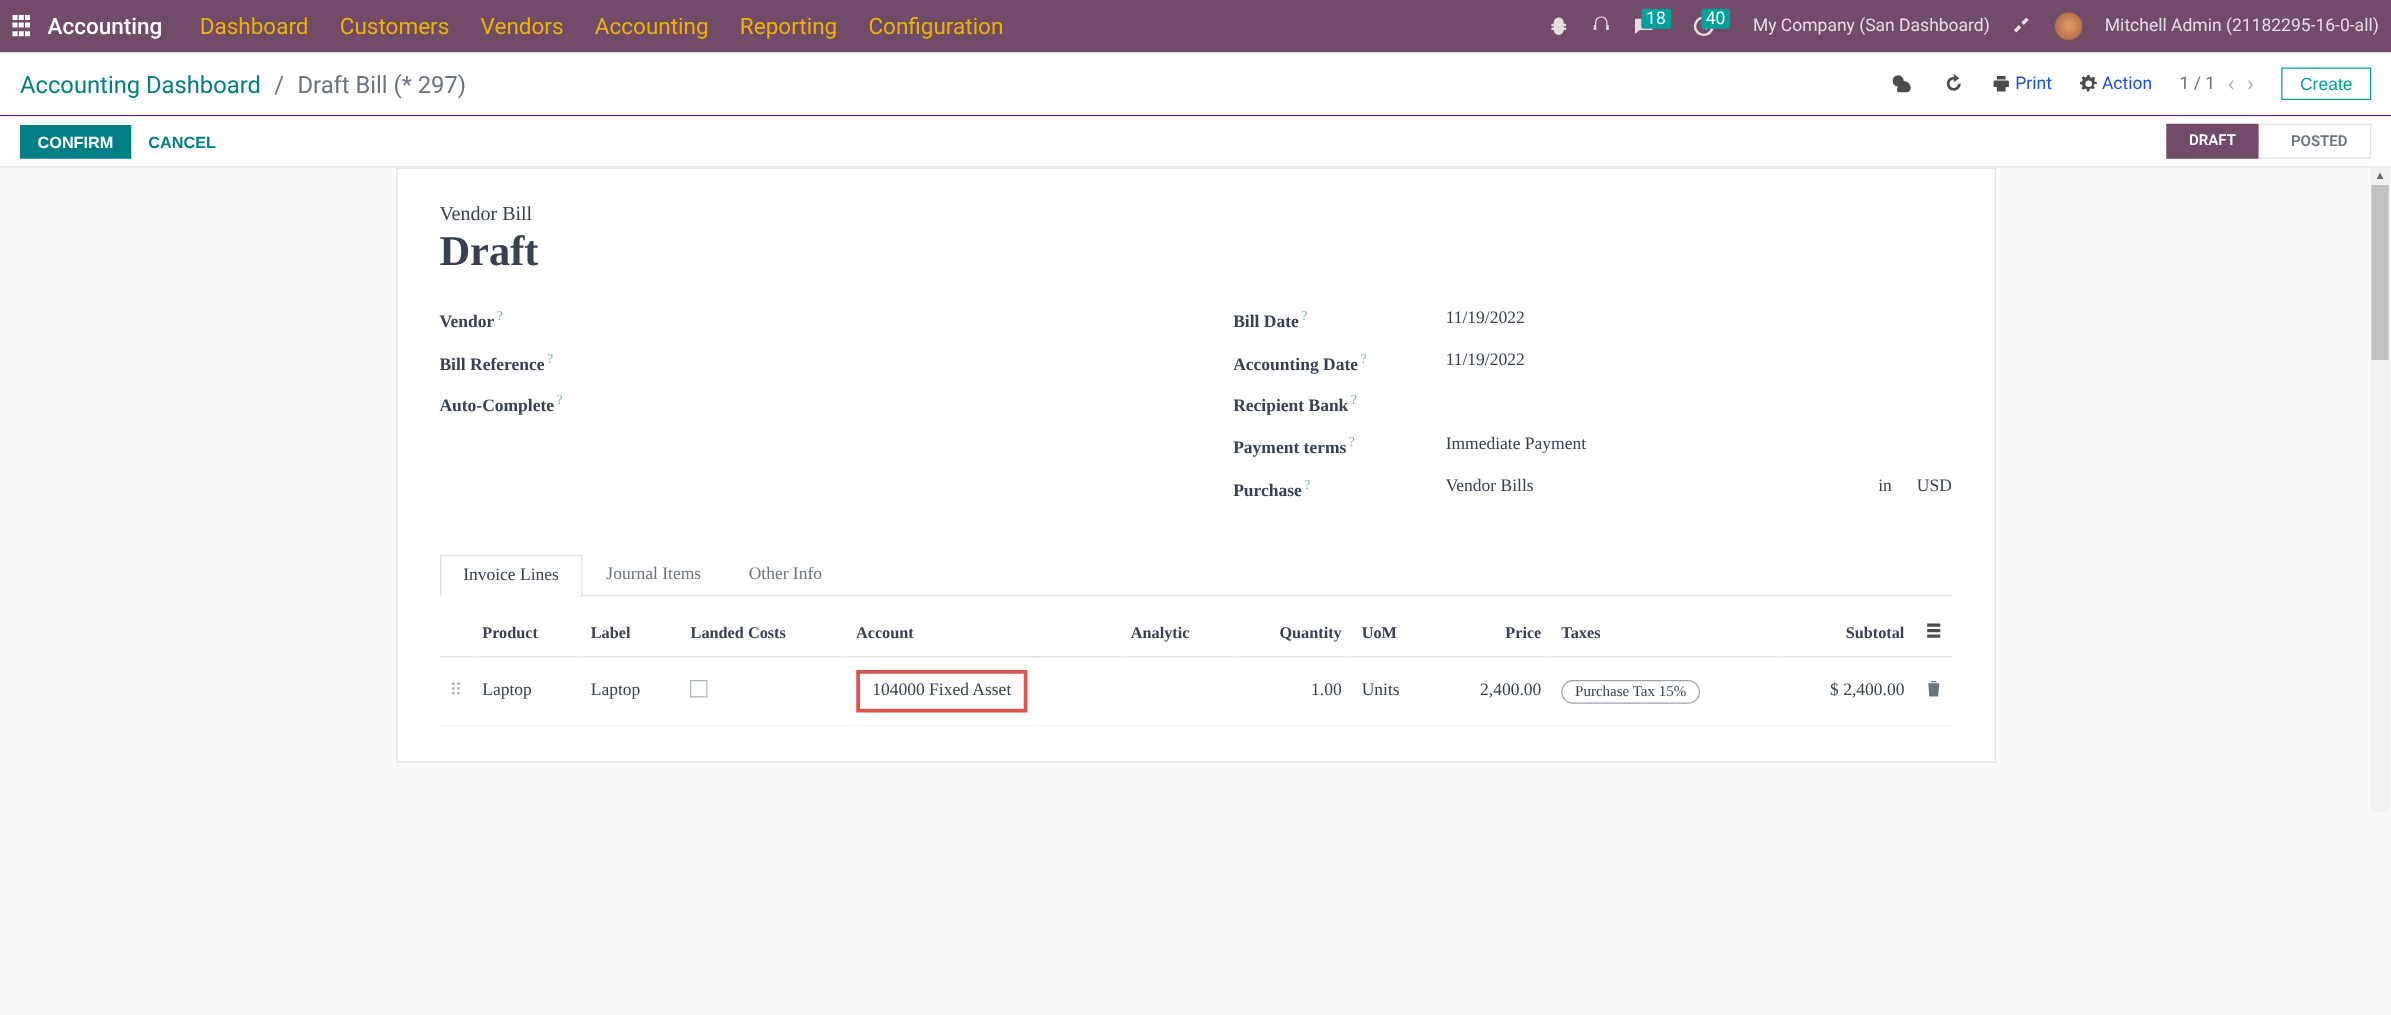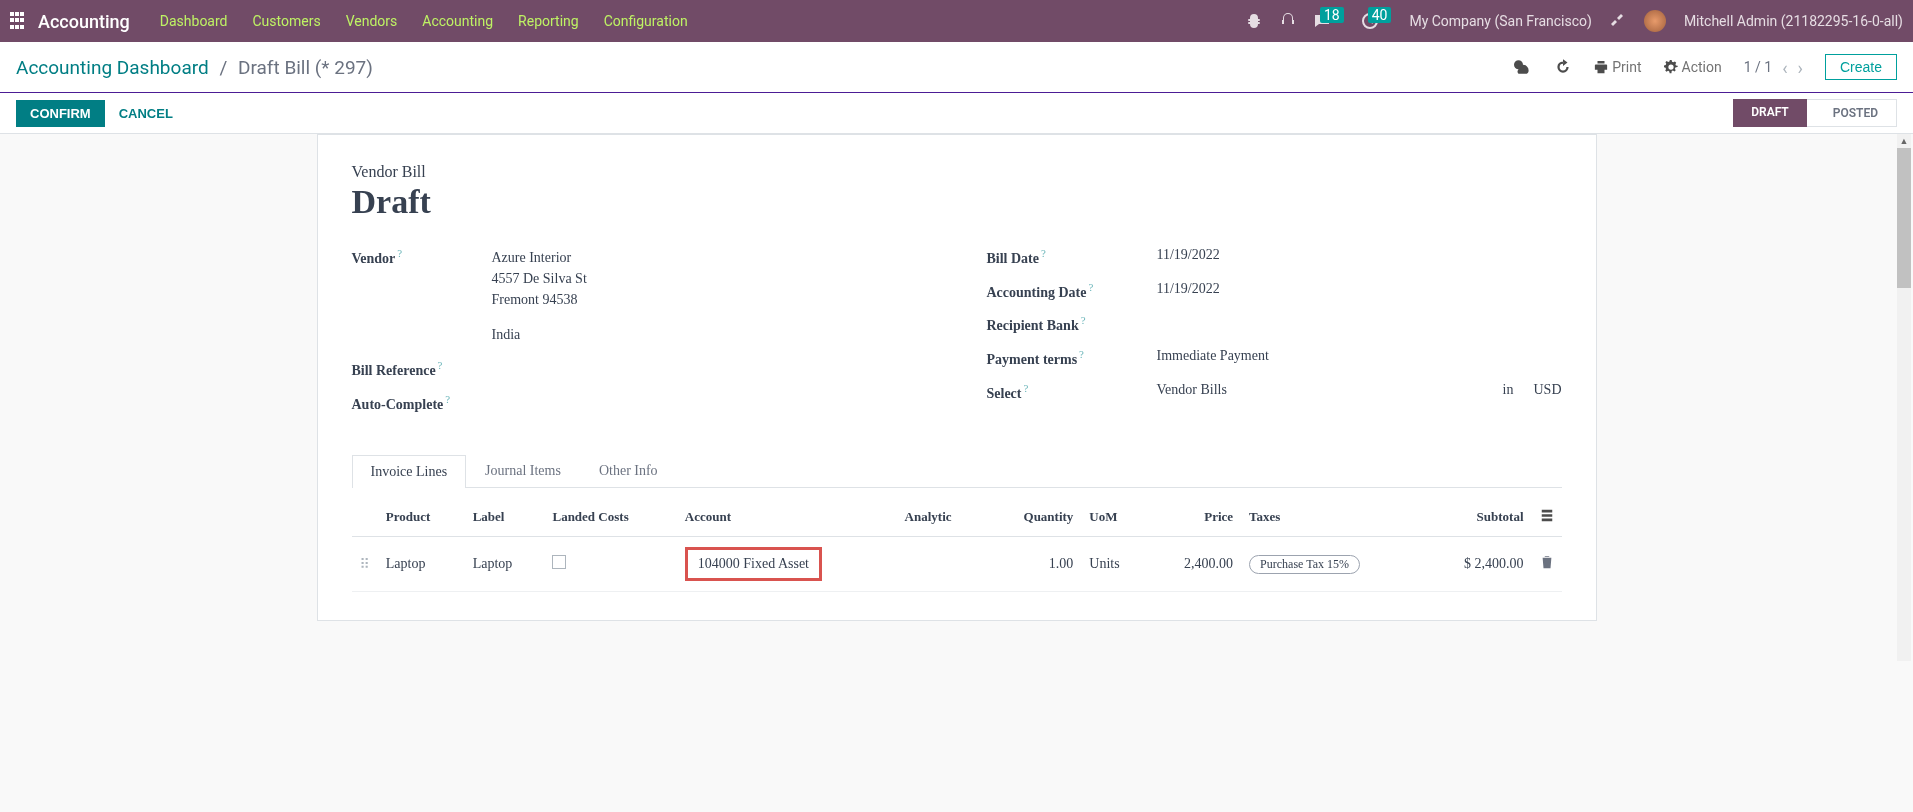--- a/index.html
+++ b/index.html
@@ -4,34 +4,34 @@
 <style>
 * { box-sizing: border-box; margin: 0; padding: 0; }
 body { font-family: -apple-system, BlinkMacSystemFont, "Segoe UI", Roboto, "Helvetica Neue", Arial, sans-serif; font-size: 14px; color: #374151; background: #f9f9f9; }
 
 
 .topnav { background: #714B67; color: #fff; height: 42px; display: flex; align-items: center; padding: 0 10px; }
 .topnav .apps-icon { width: 18px; height: 18px; display:flex; flex-wrap:wrap; gap:1px; margin-right:10px; cursor:pointer; }
 .topnav .apps-icon span { width:4px; height:4px; background:#fff; }
 .topnav .brand { font-size:18px; font-weight:500; margin-right:30px; color:#fff; }
 .topnav .menu { display:flex; gap:25px; }
-.topnav .menu a { color:#bef264; font-size:14px; cursor:pointer; }
+.topnav .menu a { color:#eab308; font-size:18px; cursor:pointer; }
 .topnav .right { margin-left:auto; display:flex; align-items:center; gap:18px; }
 .topnav .badge { background:#00a09d; color:#fff; font-size:14px; padding:0 4px; border-radius:2px; margin-left:-10px; position:relative; top:-6px; }
 .topnav .icon { width:16px; height:16px; fill:#e6dde3; cursor:pointer; }
 .topnav .avatar { width:22px; height:22px; border-radius:50%; background: radial-gradient(circle, #e89b6b, #a05f3c); display:inline-block; }
 
 
 .ctrlbar { background:#fff; border-bottom:1px solid #4c1d95; padding: 12px 16px; display:flex; align-items:center; }
 .breadcrumb { font-size:19px; color:#6b7280; }
 .breadcrumb a { color:#017e84; cursor:pointer; }
 .breadcrumb .sep { margin:0 6px; color:#6b7280; }
 .ctrlbar .right { margin-left:auto; display:flex; align-items:center; gap:22px; }
 .ctrlbar .icon-btn { cursor:pointer; color:#6b7280; }
-.ctrlbar .text-btn { cursor:pointer; color:#737373; display:flex; align-items:center; gap:4px; }
+.ctrlbar .text-btn { cursor:pointer; color:#1d4ed8; display:flex; align-items:center; gap:4px; }
 .pager { color:#6b7280; display:flex; align-items:center; gap:10px; }
 .pager .arrow { color:#adb5bd; cursor:pointer; font-size:18px; }
 .btn-create { border:1px solid #00a09d; color:#00a09d; background:#fff; padding:4px 14px; cursor:pointer; font-size:14px; }
 
 
 .statusbar { background:#fff; border-bottom:1px solid #dee2e6; padding:6px 16px; display:flex; align-items:center; }
 .btn-confirm { background:#017e84; color:#fff; border:none; padding:6px 14px; font-weight:600; font-size:13px; cursor:pointer; }
 .btn-cancel { color:#017e84; background:none; border:none; padding:6px 14px; font-weight:600; font-size:13px; cursor:pointer; }
 .status-pills { margin-left:auto; display:flex; }
 .pill { padding:6px 18px; font-size:12px; font-weight:600; position:relative; }
@@ -115,21 +115,21 @@
         </svg>
       <span class="badge">18</span>
     </div>
     <div style="display:flex;align-items:flex-start">
       <svg class="icon" viewBox="0 0 16 16">
           <circle cx="8" cy="8" r="7" fill="none" stroke="#e6dde3" stroke-width="2"></circle>
           <path d="M8 4v4l3 2" stroke="#e6dde3" stroke-width="2" fill="none"></path>
         </svg>
       <span class="badge">40</span>
     </div>
-    <span style="color:#e6dde3">My Company (San Francisco)</span>
+    <span style="color:#e6dde3">My Company (San Dashboard)</span>
     <svg class="icon" viewBox="0 0 16 16">
         <path d="M3 13l4-4-2-2-4 4 2 2zm6-6l4-4-2-2-4 4 2 2z"></path>
       </svg>
     <span class="avatar"></span>
     <span style="color:#e6dde3">Mitchell Admin (21182295-16-0-all)</span>
   </div>
 </div>
 
 <div class="ctrlbar">
   <div class="breadcrumb">
@@ -177,26 +177,20 @@
 <div class="sheet-wrap">
   <div class="sheet">
     <div class="doc-type">Vendor Bill</div>
     <div class="doc-state">Draft</div>
 
     <div class="form-cols">
 
       <div class="form-col">
         <div class="frow">
           <div class="flabel"><span>Vendor</span><span class="q">?</span></div>
-          <div class="fval">
-            <span class="addr-line">Azure Interior</span>
-            <span class="addr-line">4557 De Silva St</span>
-            <span class="addr-line">Fremont 94538</span>
-            <span class="addr-line" style="margin-top:14px">India</span>
-          </div>
         </div>
         <div class="frow">
           <div class="flabel"><span>Bill Reference</span><span class="q">?</span></div>
           <div class="fval"></div>
         </div>
         <div class="frow">
           <div class="flabel"><span>Auto-Complete</span><span class="q">?</span></div>
         </div>
       </div>
 
@@ -211,21 +205,21 @@
         </div>
         <div class="frow">
           <div class="flabel" style="width:170px"><span>Recipient Bank</span><span class="q">?</span></div>
           <div class="fval"></div>
         </div>
         <div class="frow">
           <div class="flabel" style="width:170px"><span>Payment terms</span><span class="q">?</span></div>
           <div class="fval">Immediate Payment</div>
         </div>
         <div class="frow journal-row">
-          <div class="flabel" style="width:170px"><span>Select</span><span class="q">?</span></div>
+          <div class="flabel" style="width:170px"><span>Purchase</span><span class="q">?</span></div>
           <div class="fval">
             <span style="flex:1">Vendor Bills</span>
             <span class="in-label">in</span>
             <span>USD</span>
           </div>
         </div>
       </div>
     </div>
 
     <div class="tabs">

